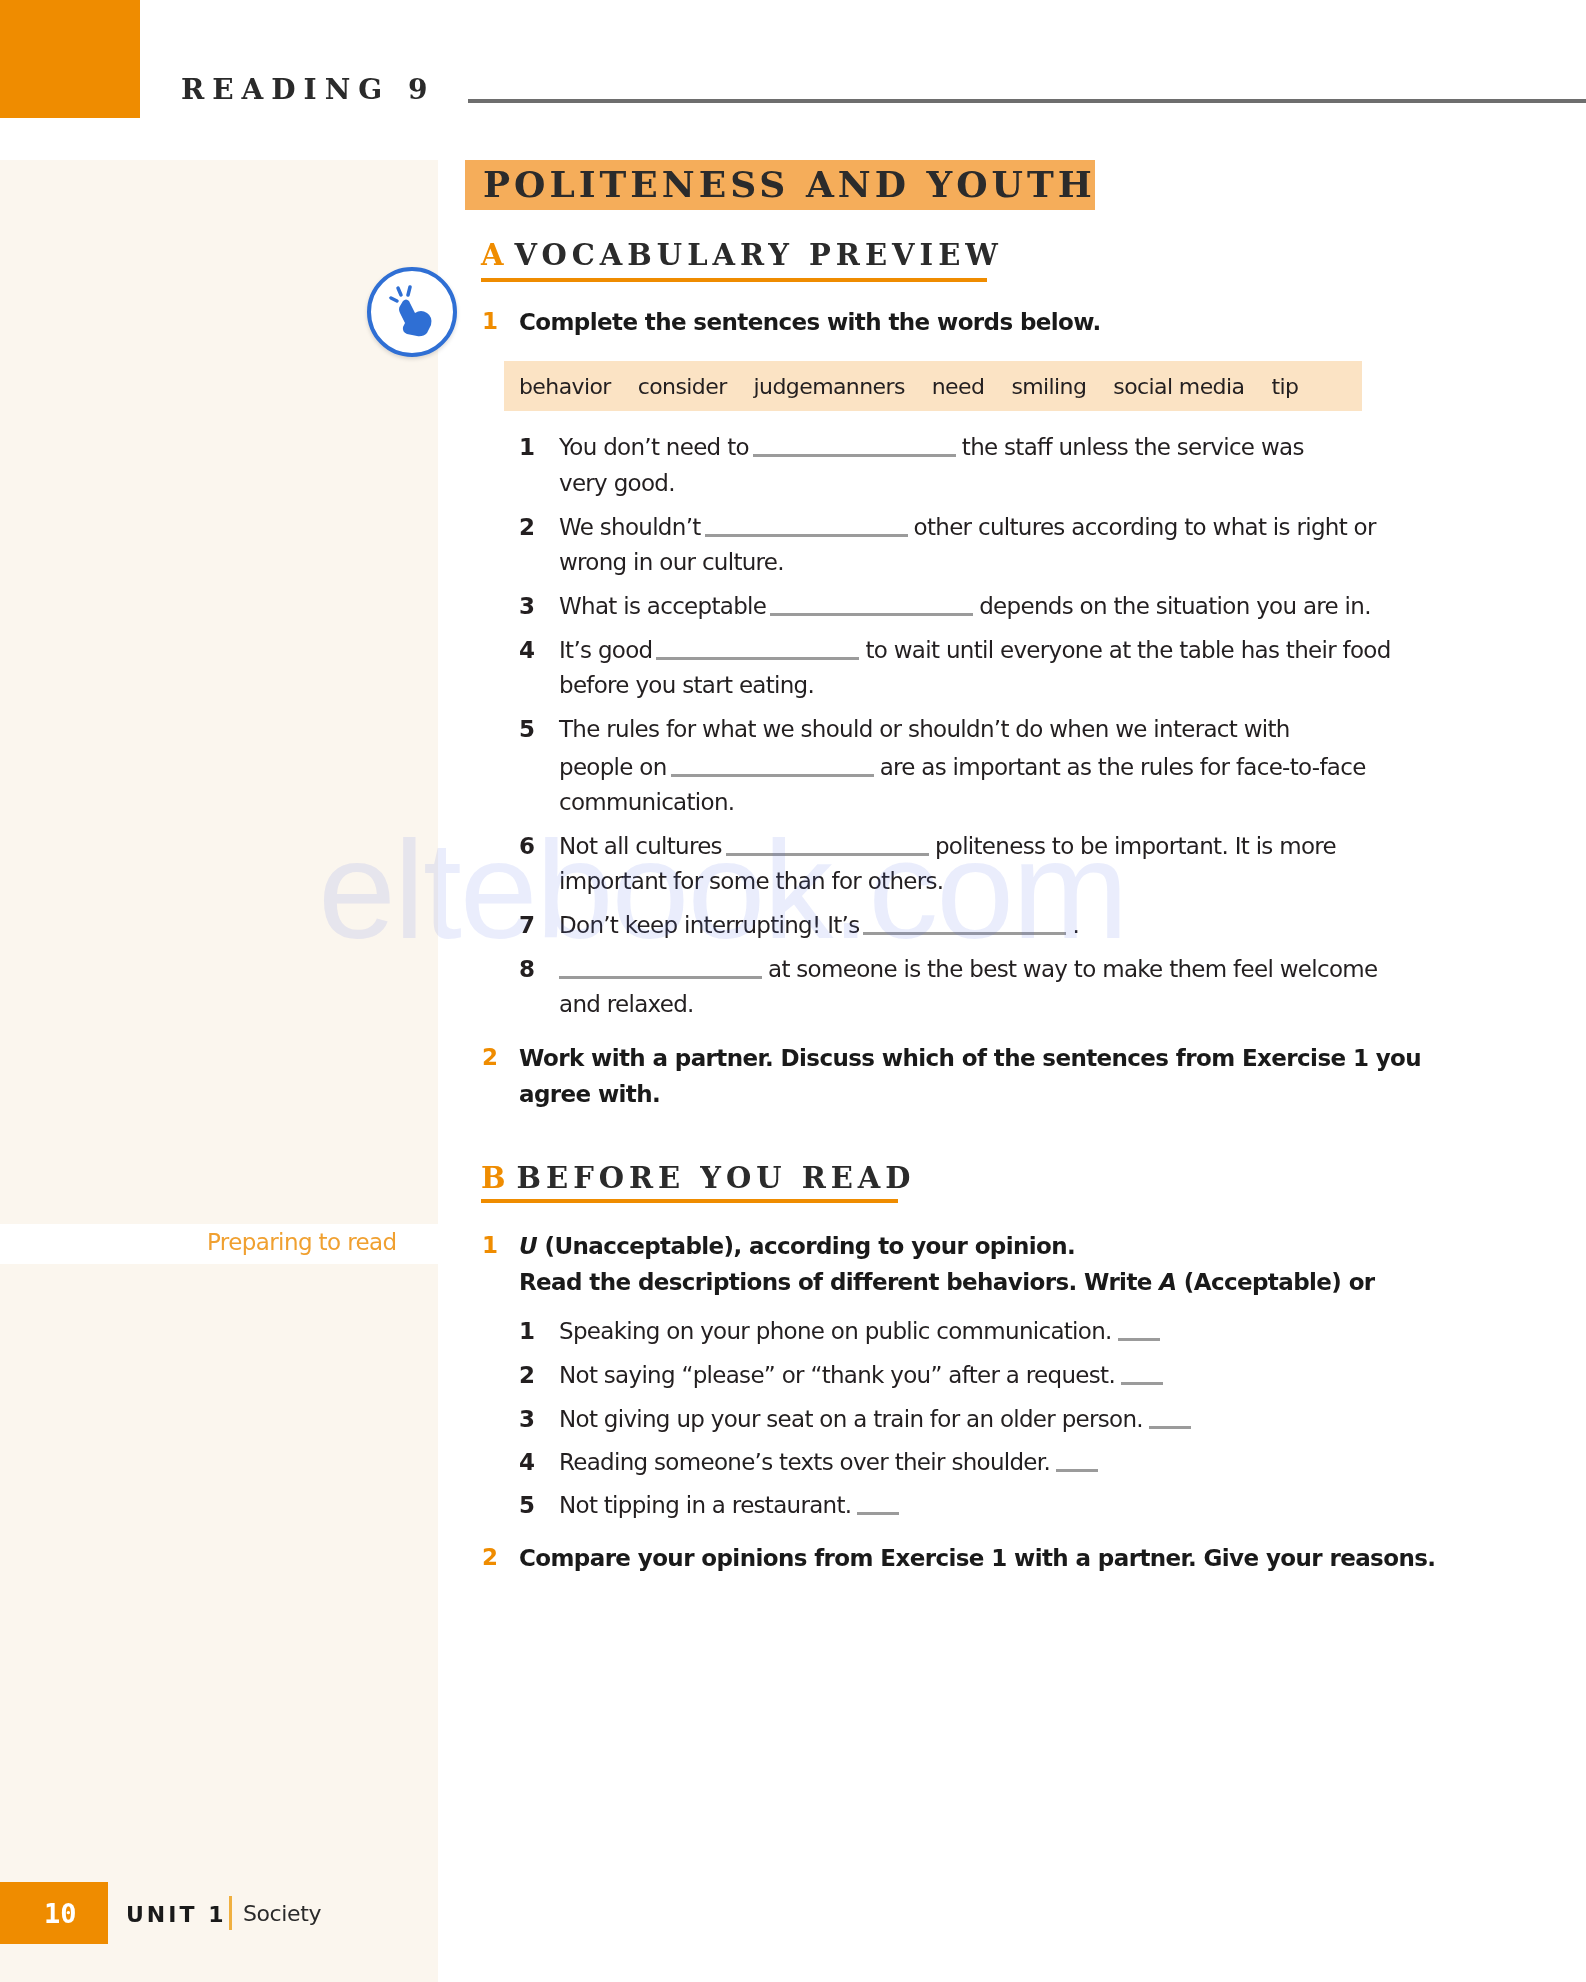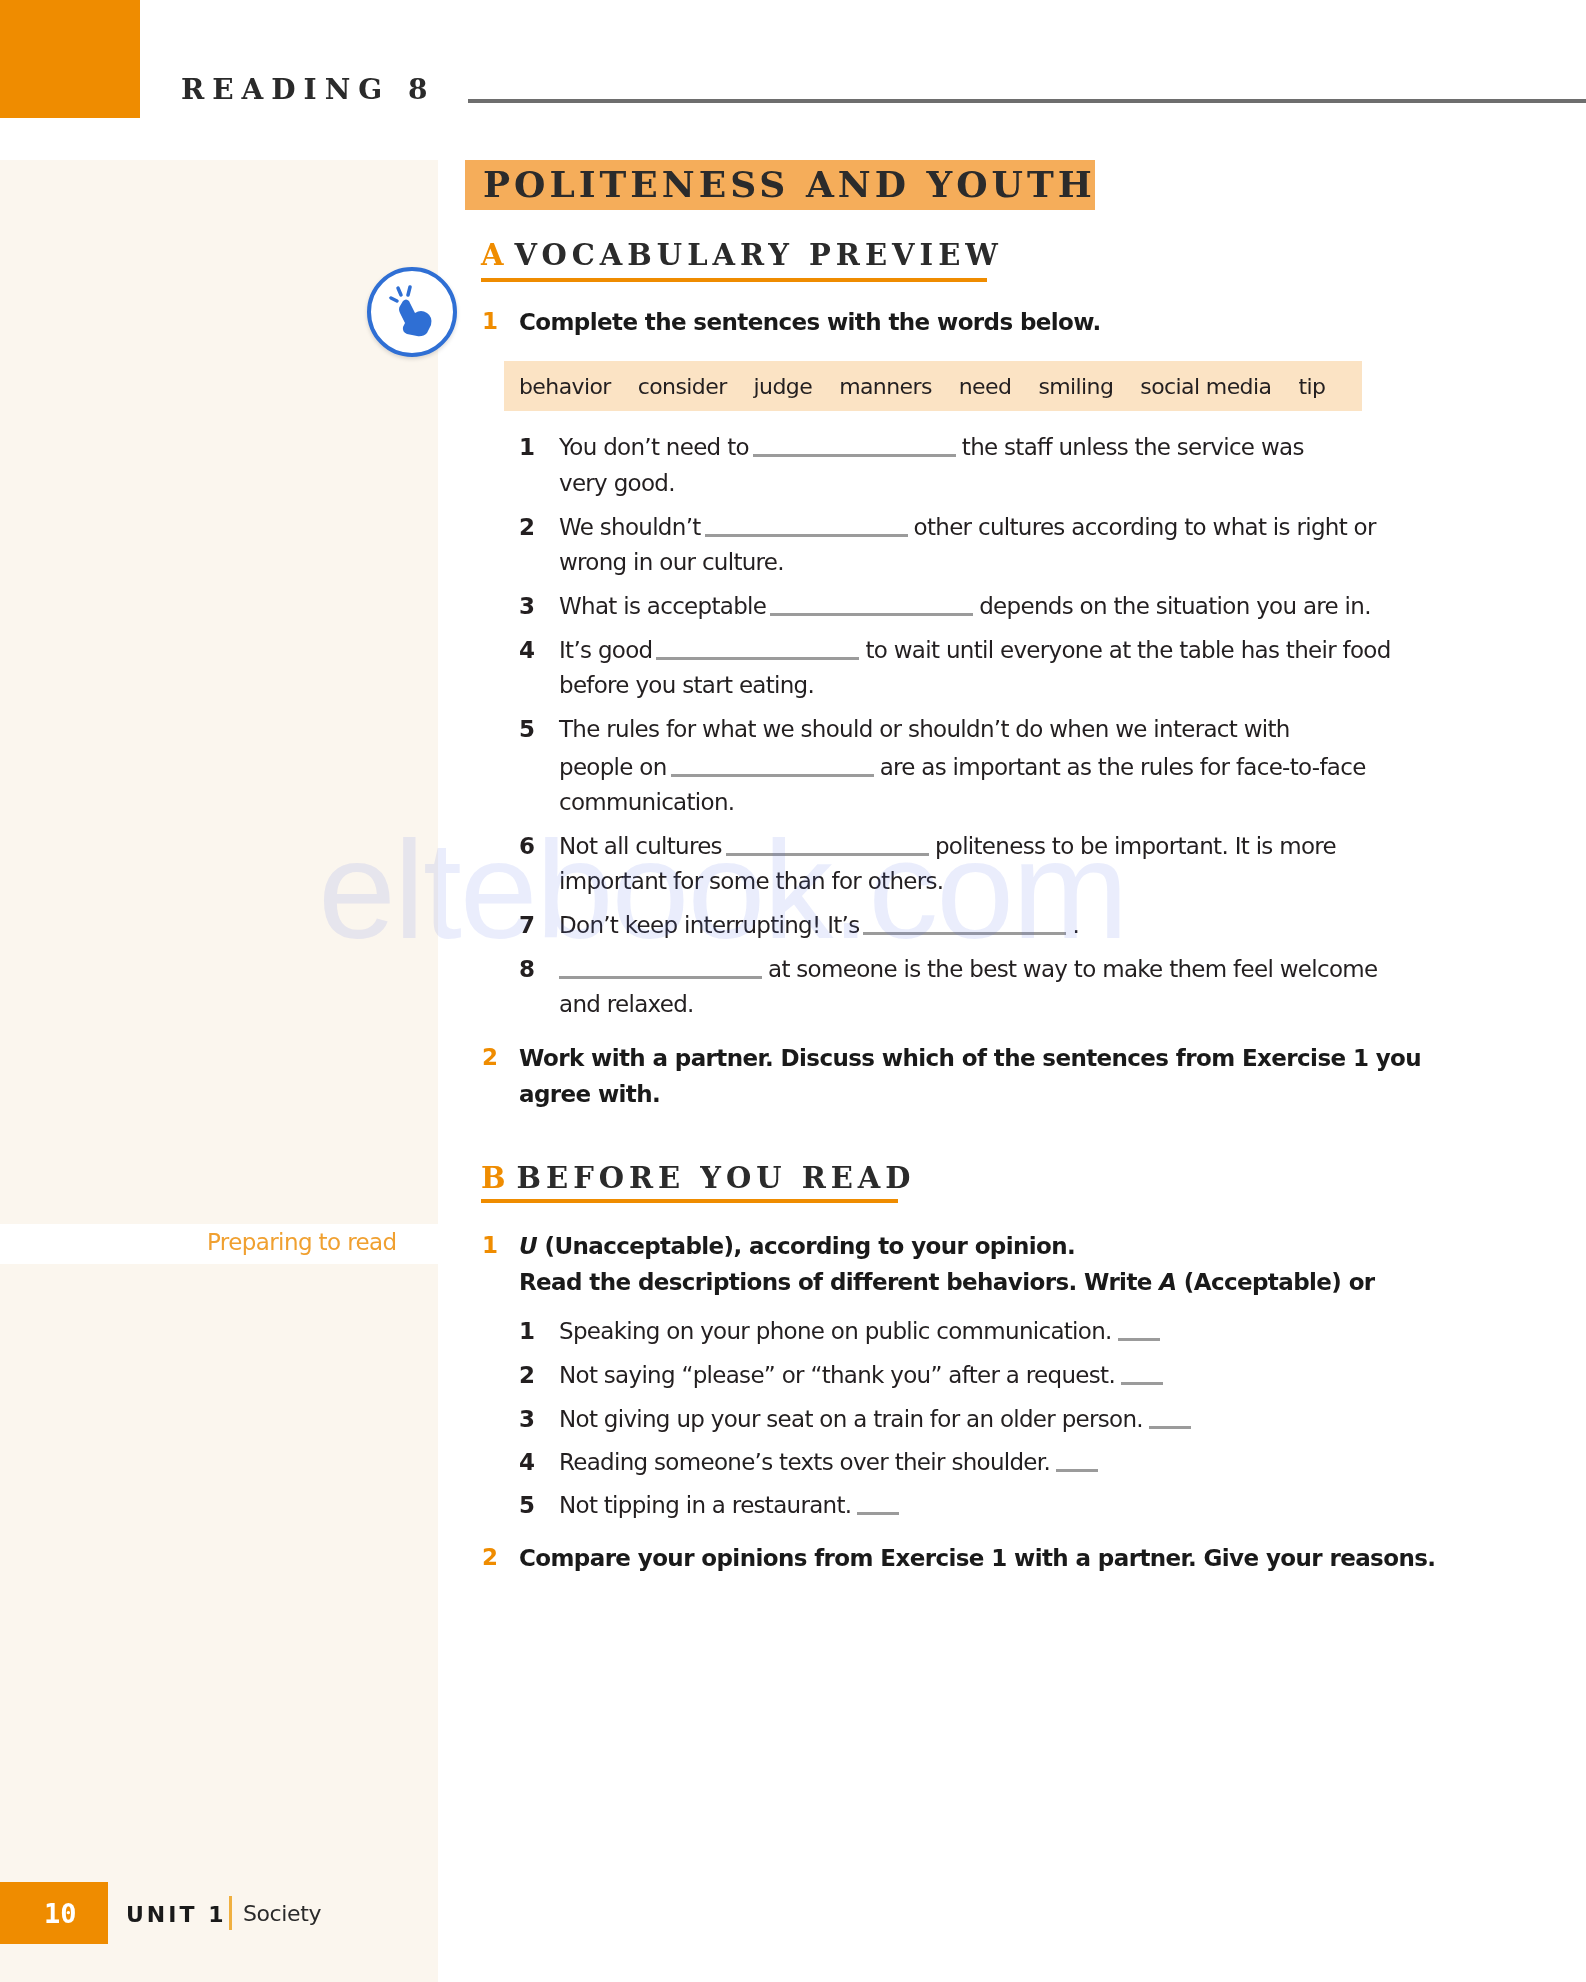--- a/index.html
+++ b/index.html
@@ -46,21 +46,21 @@
   .footer-topic { position: absolute; left: 243px; top: 1903px; font-family: "DejaVu Sans", sans-serif; font-size: 22px; color: #2a2a2a; line-height: 1; letter-spacing: -0.4px; }
 </style>
 </head>
 <body>
 
 <div class="side-panel"></div>
 <div class="side-gap"></div>
 
 <div class="unit-tab"></div>
 <div class="unit-tab-num">1</div>
-<div class="reading-label">READING 8</div>
+<div class="reading-label">READING 9</div>
 <div class="header-rule"></div>
 
 <div class="title-box"></div>
 <div class="title-text">POLITENESS AND YOUTH</div>
 
 <div class="section-head" style="left:481px; top:241px;">
   <span class="section-letter">A</span><span>VOCABULARY PREVIEW</span>
 </div>
 <div class="section-rule" style="left:481px; top:278px; width:506px;"></div>
 
@@ -74,21 +74,21 @@
     <path d="M16 16 Q19 13 22 16 L28 28 Q34 24 40 28 Q46 32 44 40 L40 48 Q36 52 30 51 L20 49 Q15 47 16 42 L18 38 L13 28 Q11 24 13 21 Z" fill="#2f6fd4"></path>
   </svg>
 </div>
 
 <div class="ex-num" style="left:482px; top:310px;">1</div>
 <div class="ex-text" style="left:519px; top:304px; white-space:nowrap;">Complete the sentences with the words below.</div>
 
 <div class="word-box">
   <span class="word" style="margin-right:27px;">behavior</span>
   <span class="word" style="margin-right:27px;">consider</span>
-  <span class="word" style="margin-right:27px;">judge</span>
+  <span class="word" style="">judge</span>
   <span class="word" style="margin-right:27px;">manners</span>
   <span class="word" style="margin-right:27px;">need</span>
   <span class="word" style="margin-right:27px;">smiling</span>
   <span class="word" style="margin-right:27px;">social media</span>
   <span class="word">tip</span>
 </div>
 
 <div class="item-num" style="left:519px; top:436px;">1</div>
 <div class="item-line" style="left:559px; top:436px;"><span>You don’t need to</span><span class="blank"></span><span>the staff unless the service was</span></div>
 <div class="item-line" style="left:559px; top:472px;">very good.</div>

